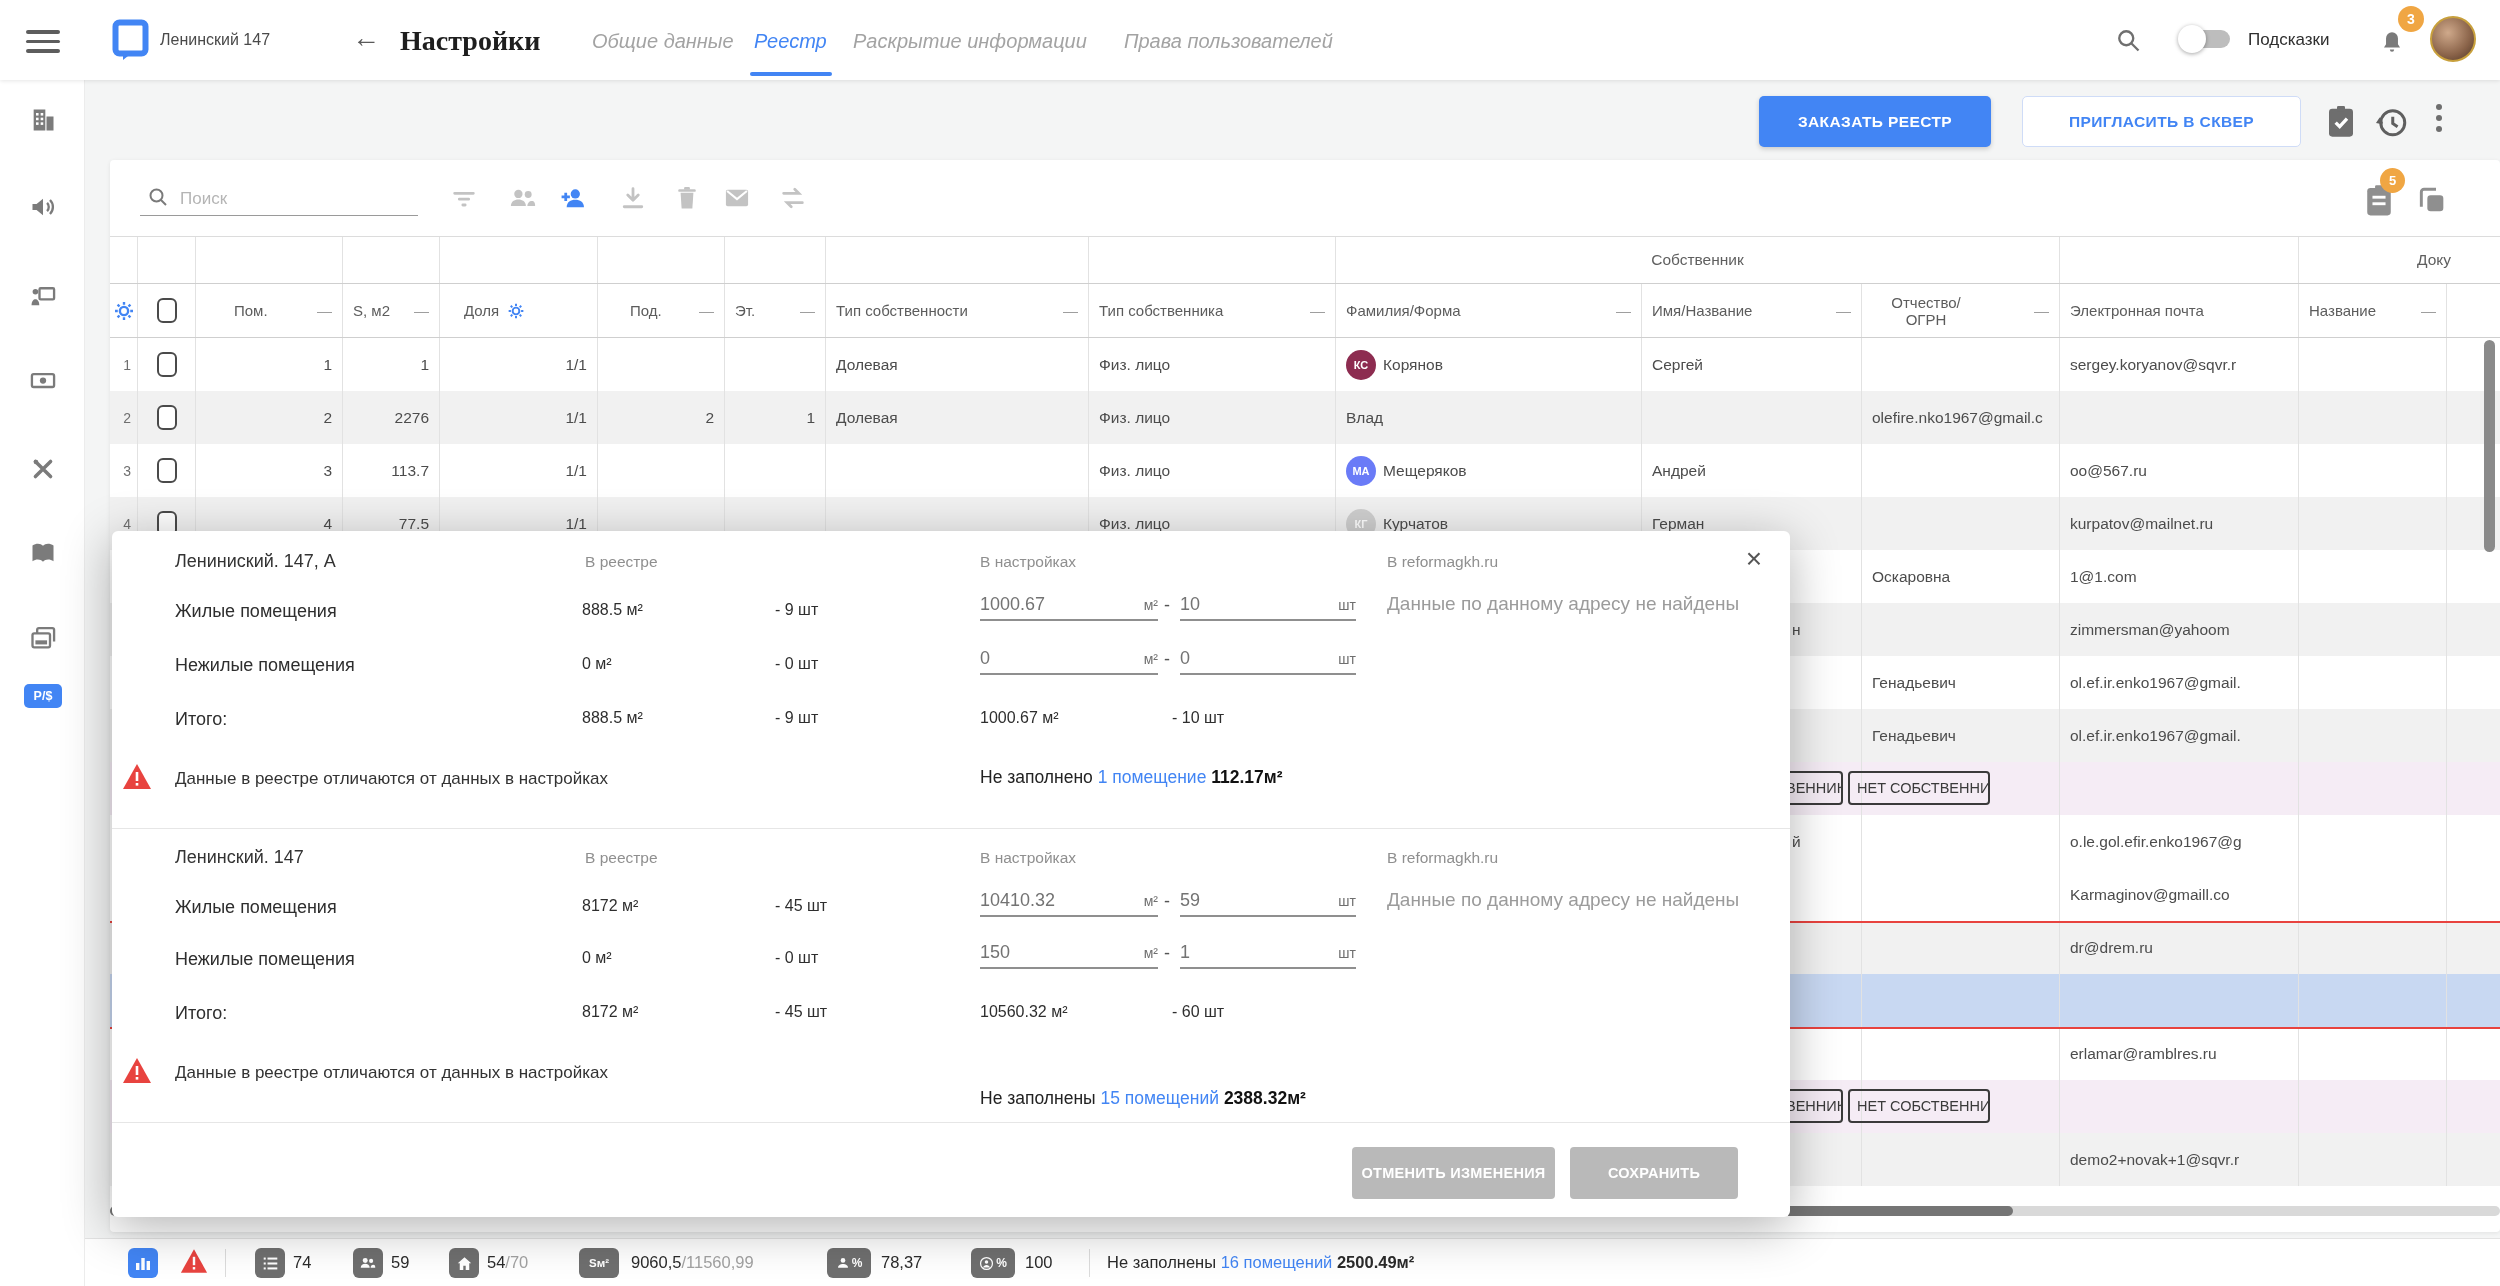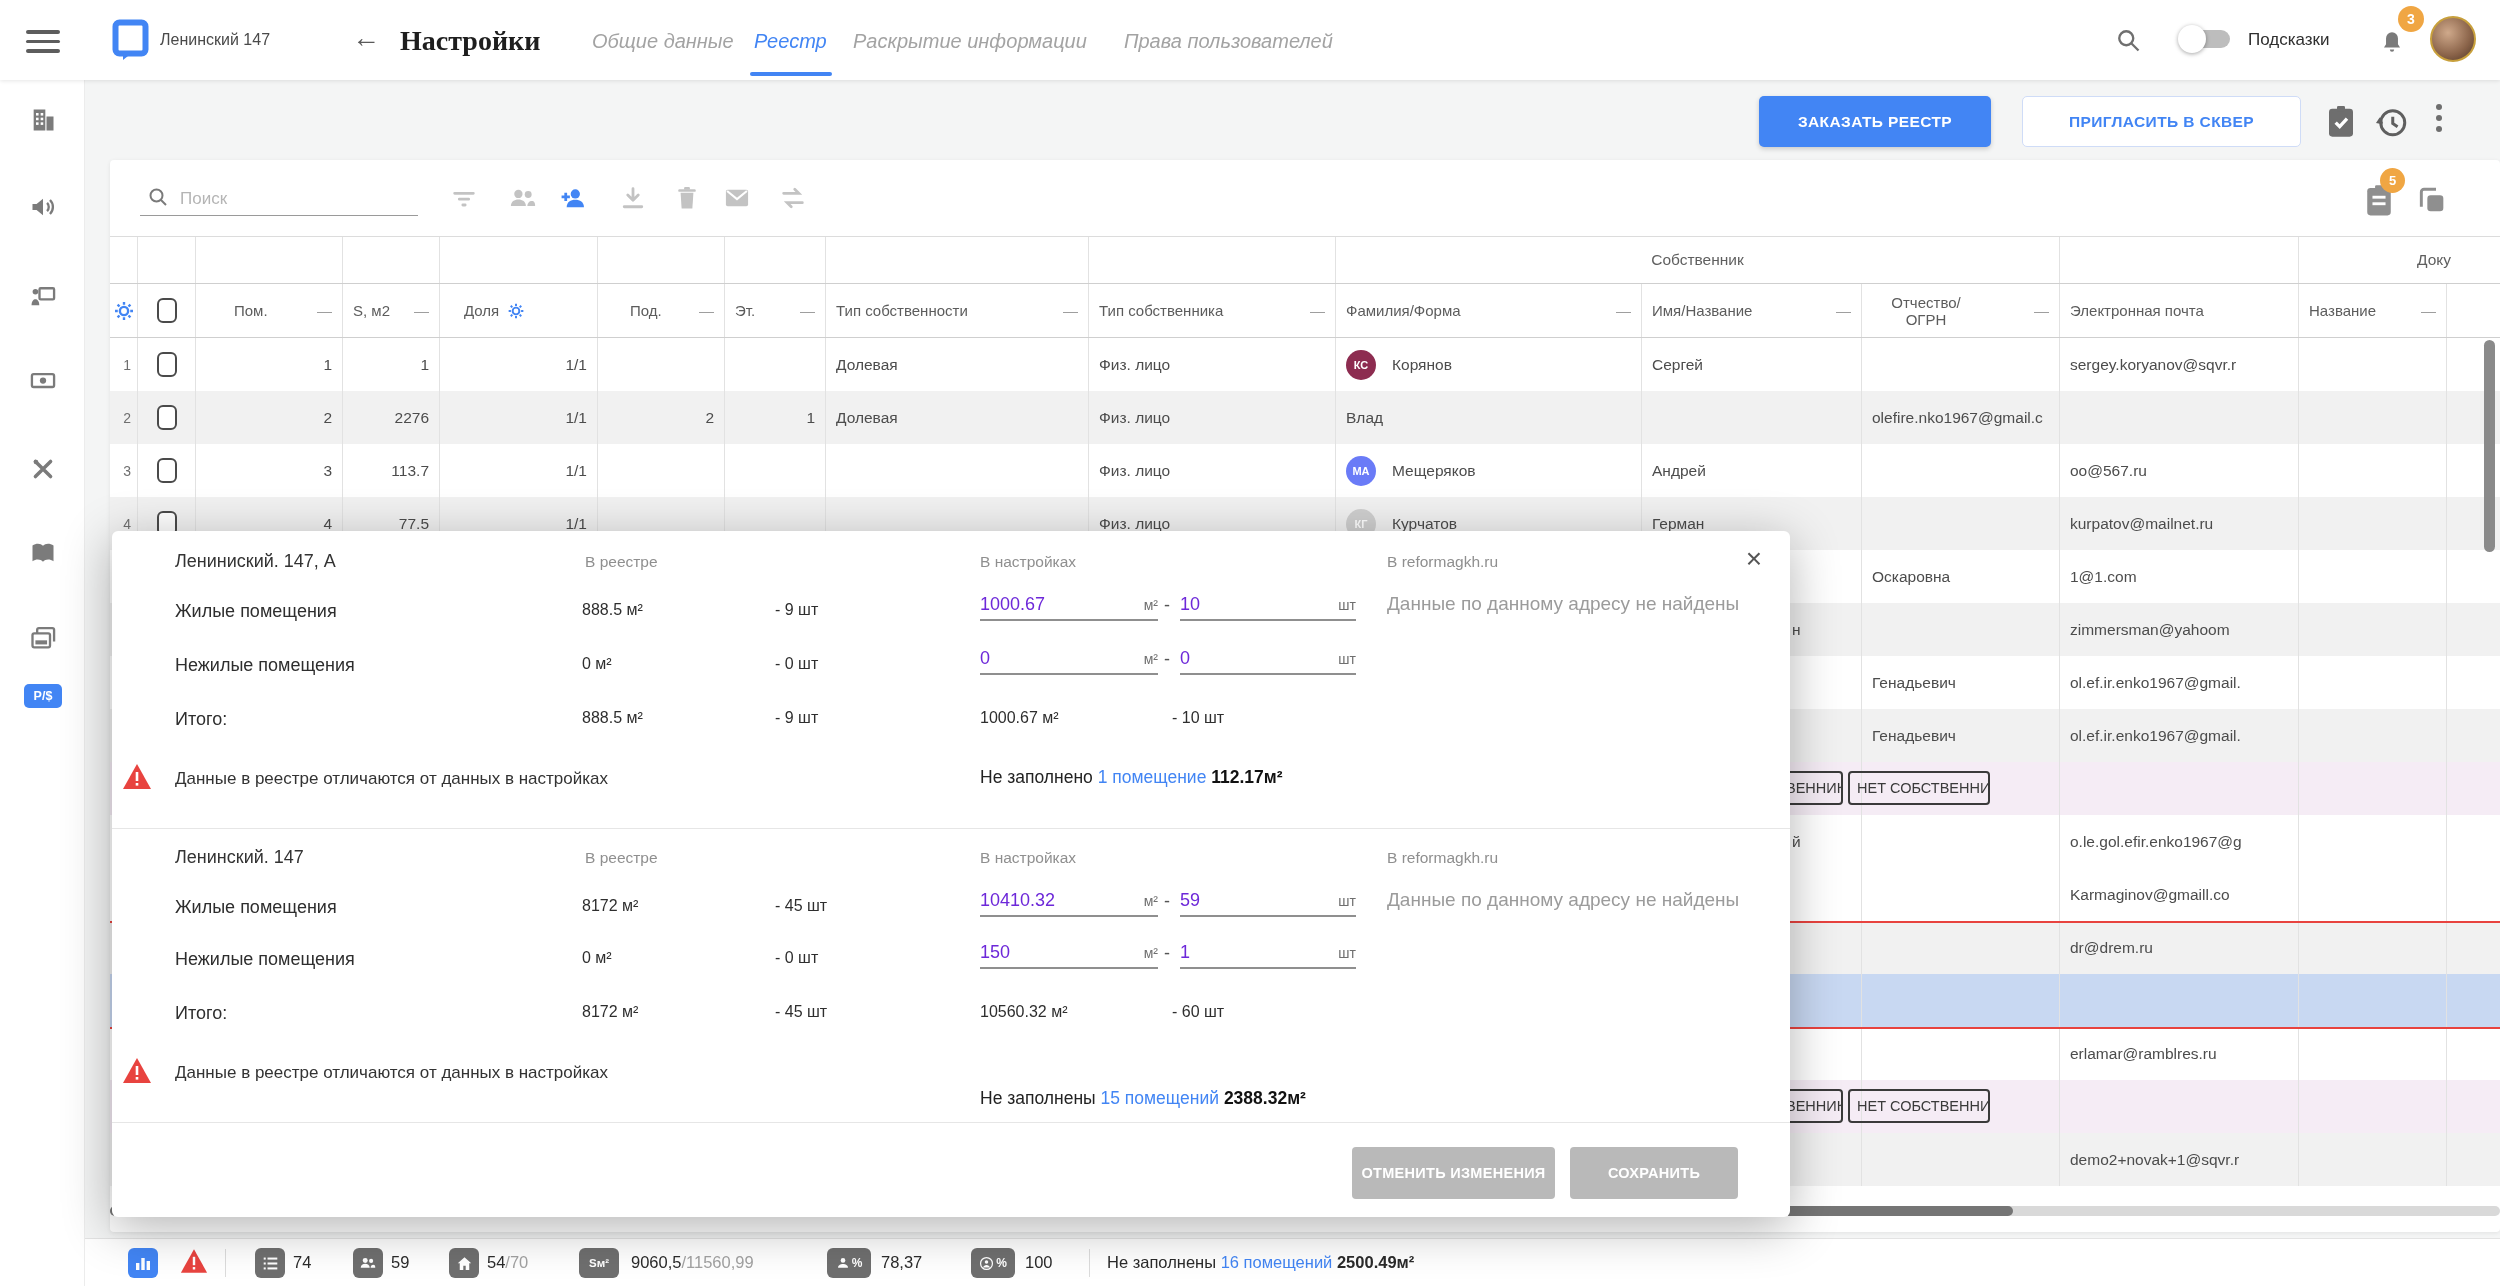--- a/index.html
+++ b/index.html
@@ -52,40 +52,40 @@
   .bg-pink { background:#f5ecf5; }
   .bg-blue { background:#c8d8f2; }
   .c { border-right:1px solid #e2e2e2; display:flex; align-items:center; padding:0 10px; font-size:15.5px; color:#4c4c4c; white-space:nowrap; overflow:hidden; }
   .gc { border-right:1px solid #e2e2e2; display:flex; align-items:center; justify-content:center; font-size:15.5px; color:#5f5f5f;text-align:center; }
   .hc { border-right:1px solid #e2e2e2; display:flex; align-items:center; padding:0 10px; font-size:15px; color:#5c5c5c; }
   .hc .dash { margin-left:auto; color:#9e9e9e; }
   .c-r { justify-content:flex-end; }
   .c-num { color:#6f6f6f; font-size:14px; justify-content:flex-end; padding-right:6px; }
   .cb { width:20px; height:25px; border:2.5px solid #4a4a4a; border-radius:6px; background:#fff; cursor:pointer; }
   .cell-fam { overflow:visible; position:relative; }
-  .av { display:none; width:30px; height:30px; min-width:30px; border-radius:50%; color:#fff; font-size:11px; font-weight:bold; align-items:center; justify-content:center; margin-right:16px; }
+  .av { display:none; width:30px; height:30px; min-width:30px; border-radius:50%; color:#fff; font-size:11px; font-weight:bold; align-items:center; justify-content:center; margin-right:7px; }
   .av.photo { background:radial-gradient(circle at 36% 34%, #c9a188, #7e5a48 65%, #54382c); }
   .frag { padding-left:150px; }
   .badge { display:none; position:absolute; top:9px; height:34px; border:2px solid #3a3a3a; border-radius:4px; font-size:14.5px; color:#3a3a3a; align-items:center; padding:0 7px; white-space:nowrap; overflow:hidden; background:transparent; }
   .b1 { left:344px; width:163px; padding-left:104px; }
   .b2 { left:512px; width:142px; }
   .redline { position:absolute; left:0; width:2390px; height:2px; background:#e8433f; z-index:5; }
   .hscroll-track { position:absolute; left:0; top:1046px; width:2390px; height:10px; background:#d9d9d9; border-radius:5px; }
   .hscroll-thumb { position:absolute; left:0; top:0; width:1903px; height:10px; background:#757575; border-radius:5px; cursor:grab; }
   .vscroll-thumb { position:absolute; left:2374px; top:180px; width:11px; height:212px; background:#8a8a8a; border-radius:6px; cursor:grab; z-index:6; }
 
   
   .modal { position:absolute; left:112px; top:531px; width:1678px; height:686px; background:#fff; border-radius:6px; box-shadow:0 10px 50px rgba(0,0,0,.30); z-index:40; }
   .m-close { position:absolute; right:22px; top:8px; font-size:28px; color:#555; cursor:pointer; line-height:1; padding:6px; }
   .m-title { position:absolute; left:63px; font-size:18px; color:#333; }
   .m-col { position:absolute; font-size:15.5px; color:#8f8f8f; }
   .m-label { position:absolute; left:63px; font-size:18px; color:#2e2e2e; }
   .m-val { position:absolute; font-size:16px; color:#2e2e2e; }
   .minput { position:absolute; height:32px; border-bottom:2px solid #8f8f8f; display:flex; align-items:flex-end; }
-  .minput input { border:none; outline:none; font-size:18px; color:#6d28d9; width:100%; font-family:inherit; background:transparent; padding-bottom:4px;margin-top:46px; }
+  .minput input { border:none; outline:none; font-size:18px; color:#737373; width:100%; font-family:inherit; background:transparent; padding-bottom:4px;margin-top:46px; }
   .minput .unit { font-size:14px; color:#6f6f6f; padding-bottom:6px; }
   .m-dash { position:absolute; font-size:18px; color:#555; }
   .m-reform { position:absolute; left:1275px; width:390px; font-size:19px; color:#9b9b9b; line-height:29px; }
   .m-warntext { position:absolute; left:63px; font-size:17px; color:#333; }
   .m-nf { position:absolute; left:868px; font-size:17.5px; color:#222; white-space:nowrap; }
   .m-nf .lnk { color:#4285f4; cursor:pointer; }
   .m-nf b { color:#111; }
   .m-div { position:absolute; left:0; width:1678px; height:1px; background:#e6e6e6; }
   .warn-tri { position:absolute; left:10px; }
   .m-btn { position:absolute; top:616px; height:52px; background:#b9b9b9; border:none; border-radius:4px; color:#fff; font-size:14.5px; font-weight:bold; font-family:inherit; letter-spacing:.3px; line-height:18px; cursor:not-allowed; }

